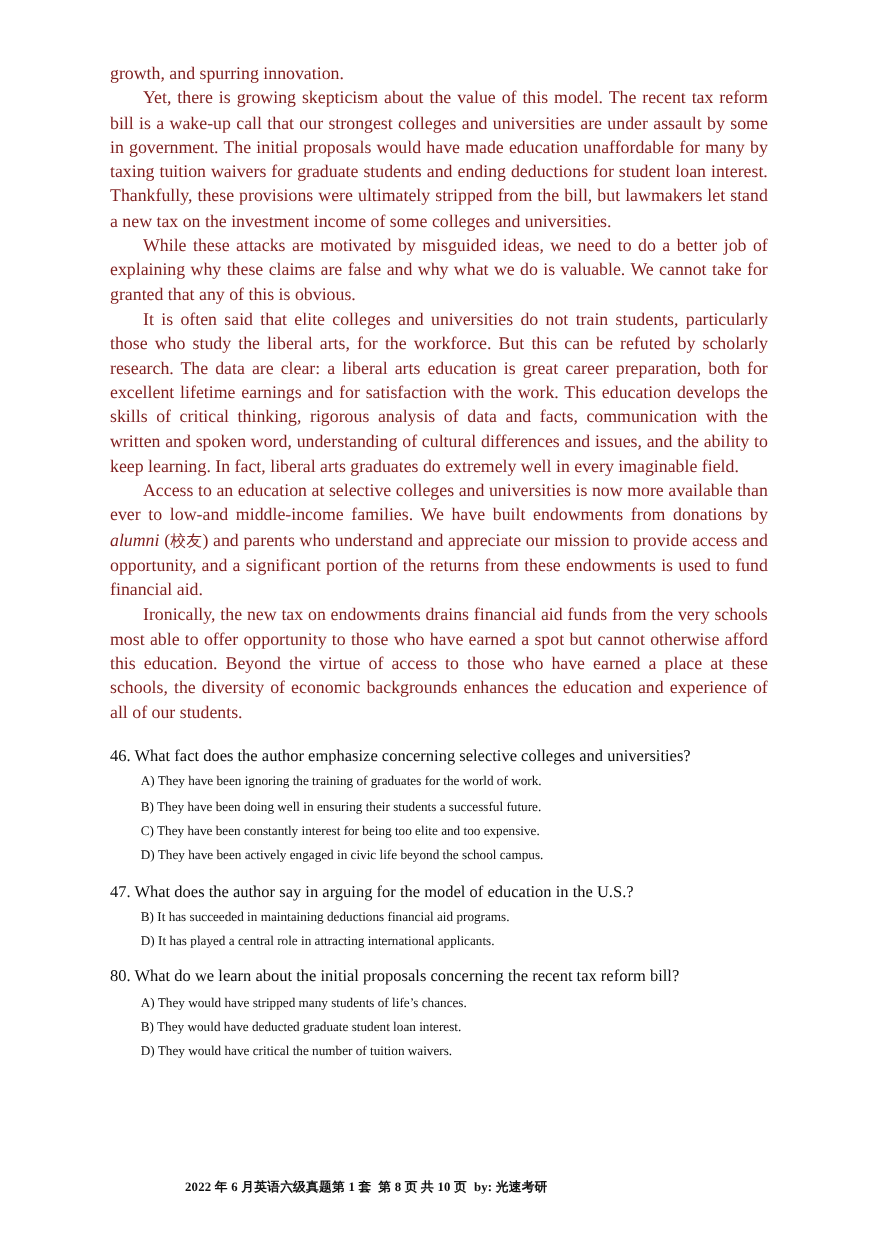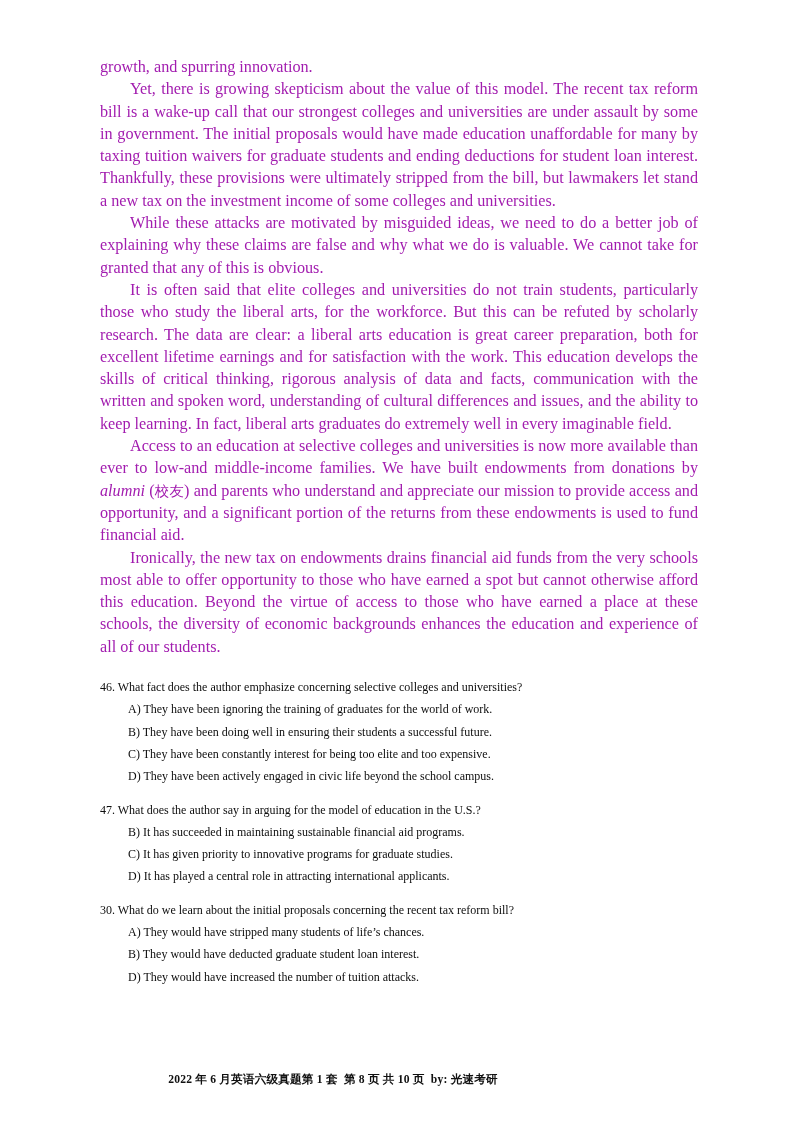--- a/index.html
+++ b/index.html
@@ -28,21 +28,21 @@
     top: 56px;
     width: 598px;
   }
   .para {
     margin: 0;
     font-size: 16.2px;
     line-height: 22.3px;
     text-align: justify;
     text-justify: inter-word;
     text-indent: 30px;
-    color: #a21caf;
+    color: #7f1d1d;
   }
   .para.no-indent {
     text-indent: 0;
   }
   .para + .para {
     margin-top: 0;
   }
   .italic {
     font-style: italic;
   }
@@ -52,21 +52,21 @@
     margin-top: 44px;
   }
   .questions {
     margin-top: 18px;
   }
   .qblock {
     margin-bottom: 11px;
   }
   .qstem {
     margin: 0;
-    font-size: 12px;
+    font-size: 15px;
     line-height: 22.3px;
     text-align: left;
     color: #0d0d0d;
   }
   .opt {
     margin: 0;
     padding-left: 28px;
     font-size: 12px;
     line-height: 22.3px;
     text-align: left;
@@ -114,30 +114,29 @@
       <div class="qblock">
         <p class="qstem">46. What fact does the author emphasize concerning selective colleges and universities?</p>
         <p class="opt">A) They have been ignoring the training of graduates for the world of work.</p>
         <p class="opt">B) They have been doing well in ensuring their students a successful future.</p>
         <p class="opt">C) They have been constantly interest for being too elite and too expensive.</p>
         <p class="opt">D) They have been actively engaged in civic life beyond the school campus.</p>
       </div>
 
       <div class="qblock">
         <p class="qstem">47. What does the author say in arguing for the model of education in the U.S.?</p>
-        <p class="opt">B) It has succeeded in maintaining sustainable financial aid programs.</p>
-        <p class="opt">C) It has given priority to innovative programs for graduate studies.</p>
+        <p class="opt">B) It has succeeded in maintaining deductions financial aid programs.</p>
         <p class="opt">D) It has played a central role in attracting international applicants.</p>
       </div>
 
       <div class="qblock">
-        <p class="qstem">30. What do we learn about the initial proposals concerning the recent tax reform bill?</p>
+        <p class="qstem">80. What do we learn about the initial proposals concerning the recent tax reform bill?</p>
         <p class="opt">A) They would have stripped many students of life’s chances.</p>
         <p class="opt">B) They would have deducted graduate student loan interest.</p>
-        <p class="opt">D) They would have increased the number of tuition attacks.</p>
+        <p class="opt">D) They would have critical the number of tuition waivers.</p>
       </div>
 
     </div>
 
   </div>
 
   <div class="footer"><span>2022</span> <span class="cjk-f">年</span> <span>6</span> <span class="cjk-f">月</span><span class="cjk-f">英语六级真题第</span> <span>1</span> <span class="cjk-f">套</span>&nbsp; <span class="cjk-f">第</span> <span>8</span> <span class="cjk-f">页</span> <span class="cjk-f">共</span> <span>10</span> <span class="cjk-f">页</span>&nbsp; <span>by:</span> <span class="cjk-f">光速考研</span></div>
 
 </div>
 

